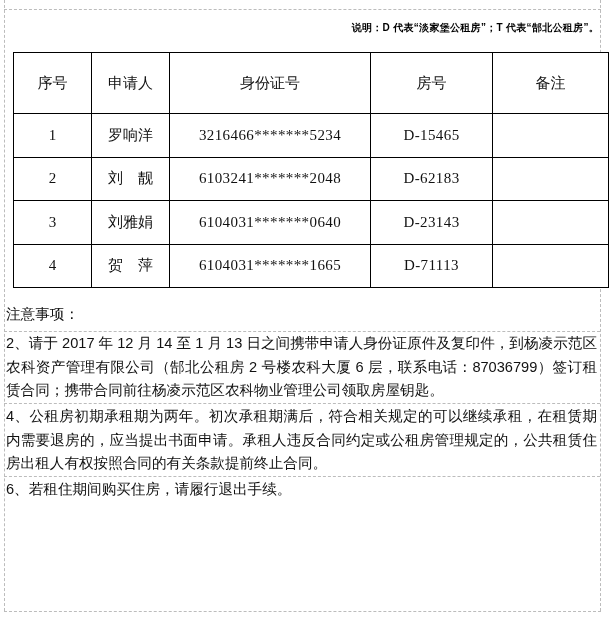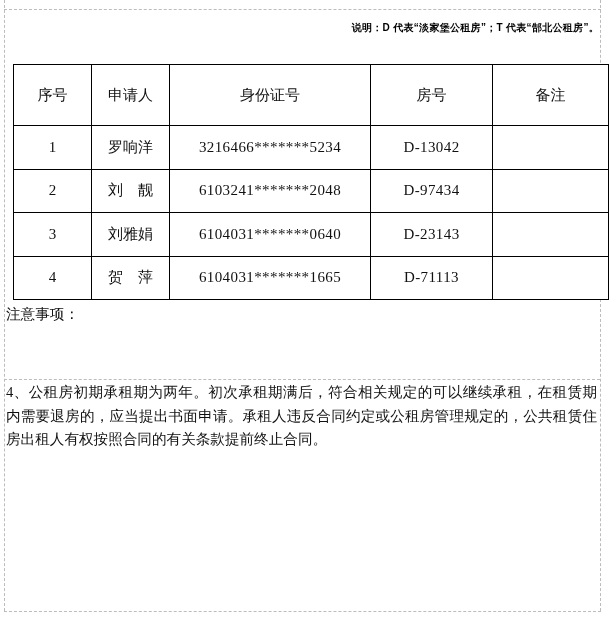--- a/index.html
+++ b/index.html
@@ -39,59 +39,58 @@
 
   
   .doc-table {
     position:absolute; top:52px; left:13px;
     width:595px;
     border-collapse:collapse;
     table-layout:fixed;
     background:#ffffff;
     z-index:2;
     font-family:"Liberation Serif", serif;
-    margin-top:12px;
   }
   .doc-table th, .doc-table td {
     border:1.5px solid #000000;
     text-align:center;
     vertical-align:middle;
     padding:0;
     font-weight:normal;
     font-size:15px;
     color:#111111;
     overflow:hidden;
   }
   .doc-table thead tr { height:61px; }
   .doc-table tbody tr { height:43.5px; }
   .cell-id   { font-size:15.5px; letter-spacing:0.4px; }
   .cell-room { font-size:15px; letter-spacing:0.4px; }
 
   
   .notes {
     position:absolute; top:290px; left:4px; width:596px;
     z-index:1;
-    font-family:Liberation Serif, serif;
+    font-family:Liberation Sans, sans-serif;
     font-size:14.6px;
     line-height:23.5px;
     color:#111111;
   }
   .note-para {
     box-sizing:border-box;
     overflow:hidden;
     padding-left:2px;
     padding-right:3px;
     text-align:justify;
   }
   .np-sep { border-top:1px dashed #bcbcbc; }
   .np-title { height:41px; padding-top:13px; }
   .np-1 { height:34px; padding-top:5px; }
   .np-2 { height:72px; }
   .np-3 { height:48px; }
-  .np-4 { height:73px; padding-top:1px;margin-top:48px; }
+  .np-4 { height:73px; padding-top:1px; }
   .np-5 { height:26px; }
   .np-6 { height:27px; padding-top:1px; }
 </style>
 </head>
 <body>
 
 <div class="boundary-v b-left"></div>
 <div class="boundary-v b-right"></div>
 <div class="boundary-h b-top"></div>
 <div class="boundary-h b-bottom"></div>
@@ -113,28 +112,28 @@
       <th>身份证号</th>
       <th>房号</th>
       <th>备注</th>
     </tr>
   </thead>
   <tbody>
     <tr>
       <td>1</td>
       <td>罗响洋</td>
       <td class="cell-id">3216466*******5234</td>
-      <td class="cell-room">D-13042</td>
+      <td class="cell-room">D-15465</td>
       <td></td>
     </tr>
     <tr>
       <td>2</td>
       <td>刘　靓</td>
       <td class="cell-id">6103241*******2048</td>
-      <td class="cell-room">D-97434</td>
+      <td class="cell-room">D-62183</td>
       <td></td>
     </tr>
     <tr>
       <td>3</td>
       <td>刘雅娟</td>
       <td class="cell-id">6104031*******0640</td>
       <td class="cell-room">D-23143</td>
       <td></td>
     </tr>
     <tr>
@@ -142,14 +141,16 @@
       <td>贺　萍</td>
       <td class="cell-id">6104031*******1665</td>
       <td class="cell-room">D-71113</td>
       <td></td>
     </tr>
   </tbody>
 </table>
 
 <div class="notes">
   <div class="note-para np-title">注意事项：</div>
+  <div class="note-para np-2 np-sep">2、请于 2017 年 12 月 14 至 1 月 13 日之间携带申请人身份证原件及复印件，到杨凌示范区农科资产管理有限公司（郜北公租房 2 号楼农科大厦 6 层，联系电话：87036799）签订租赁合同；携带合同前往杨凌示范区农科物业管理公司领取房屋钥匙。</div>
   <div class="note-para np-4 np-sep">4、公租房初期承租期为两年。初次承租期满后，符合相关规定的可以继续承租，在租赁期内需要退房的，应当提出书面申请。承租人违反合同约定或公租房管理规定的，公共租赁住房出租人有权按照合同的有关条款提前终止合同。</div>
+  <div class="note-para np-6 np-sep">6、若租住期间购买住房，请履行退出手续。</div>
 </div>
 
 </body></html>

